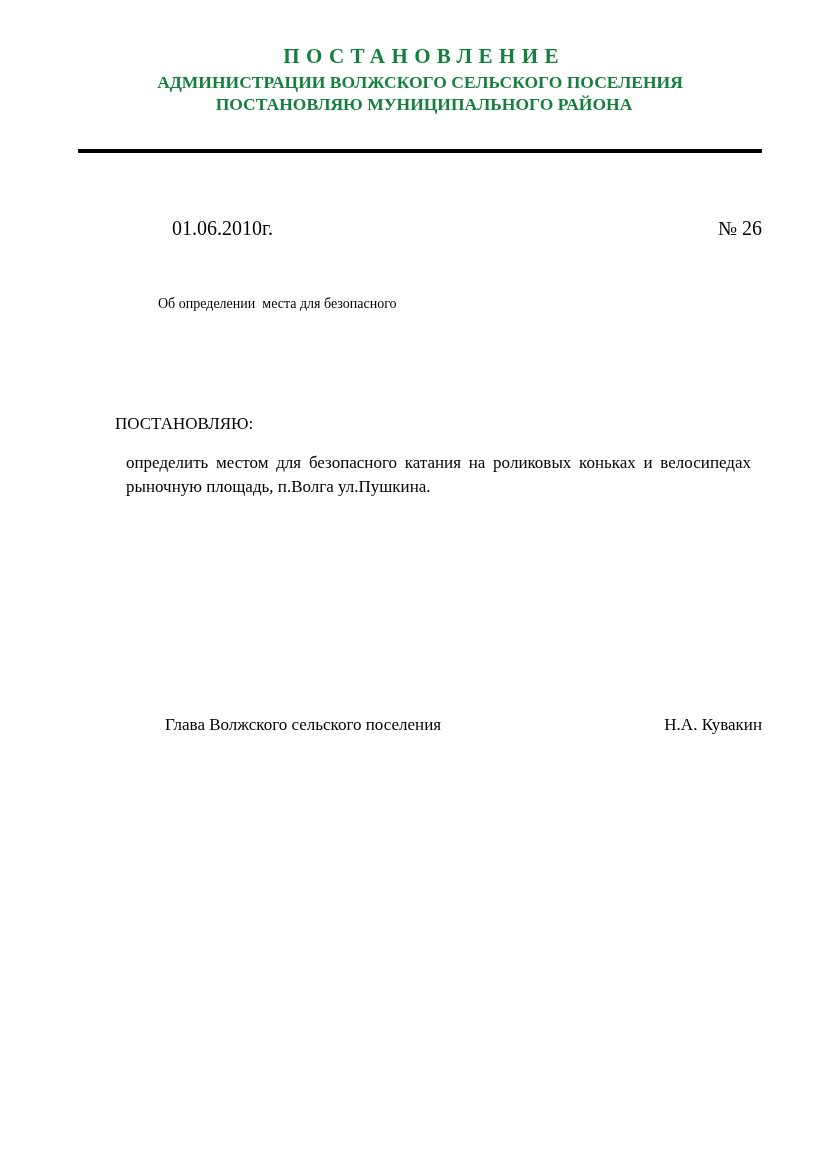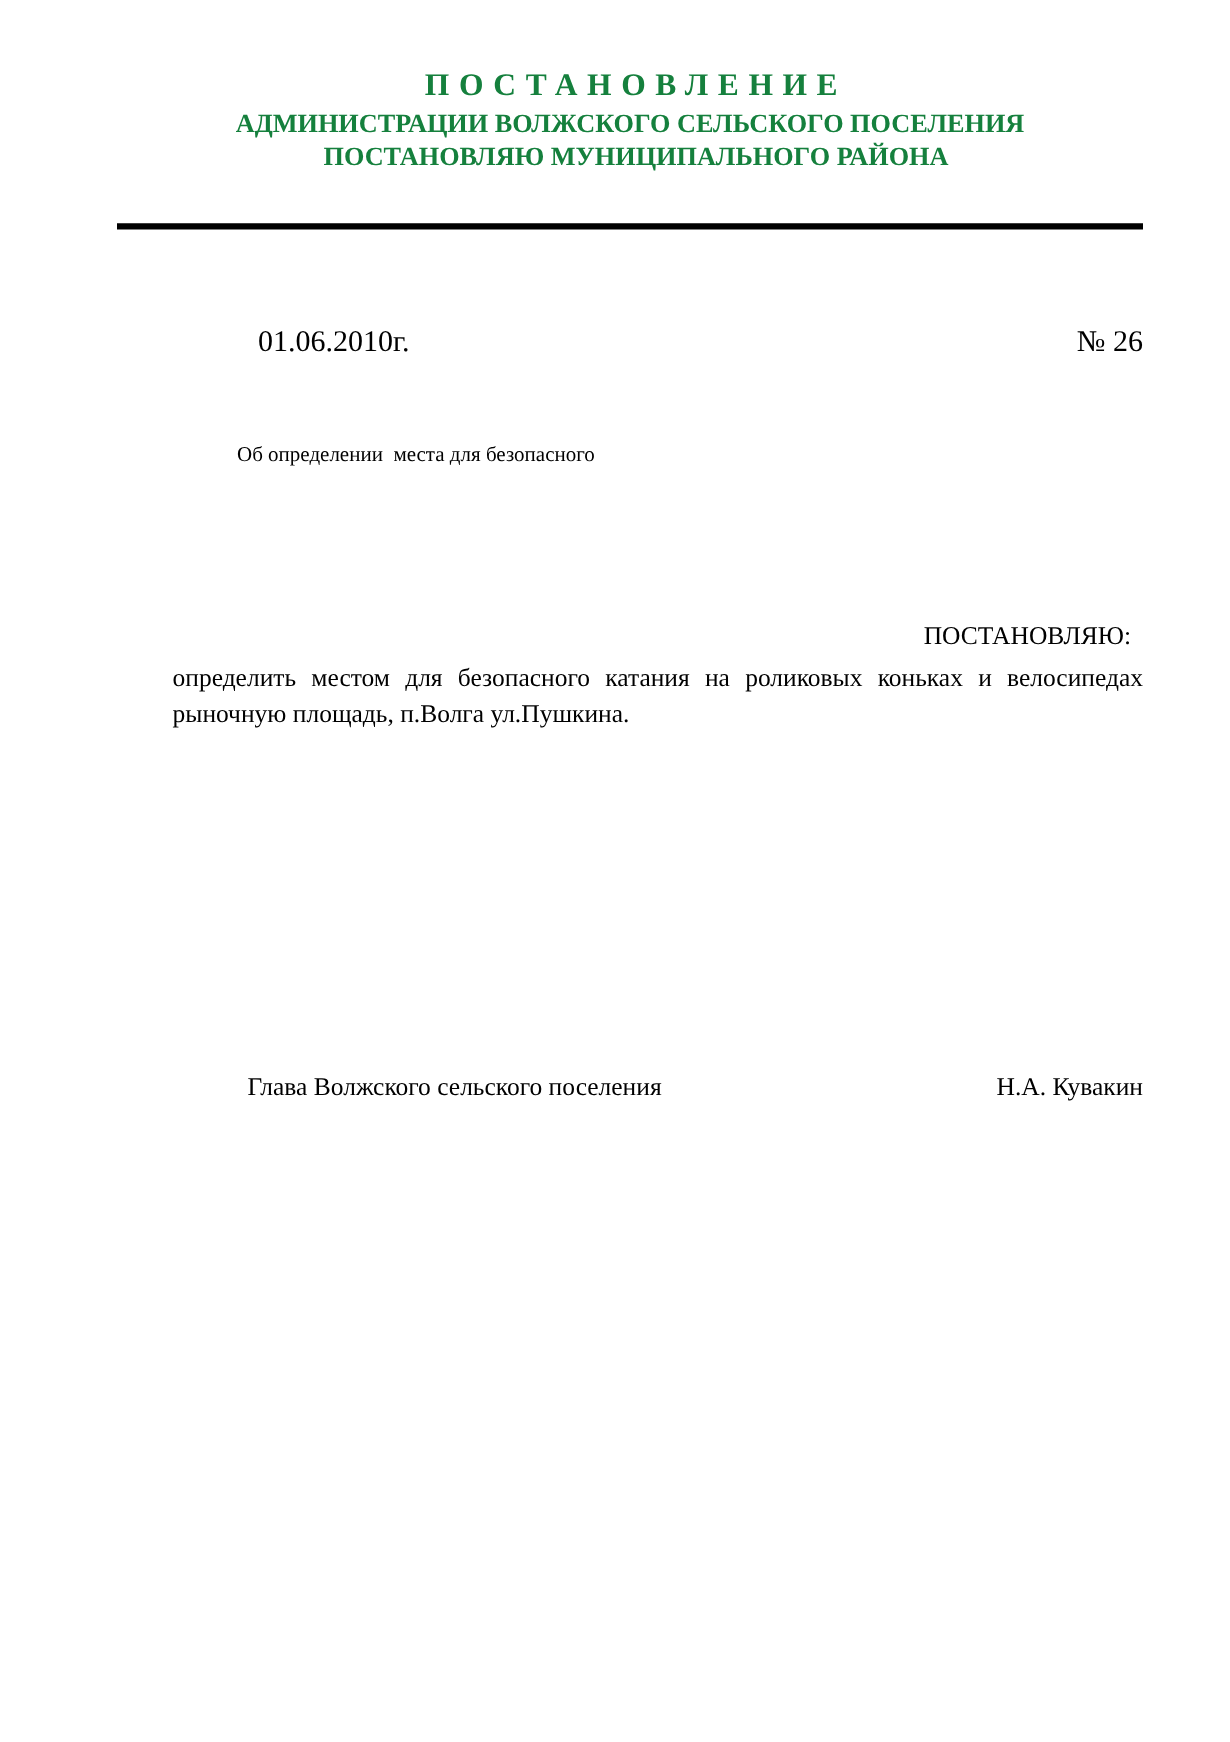--- a/index.html
+++ b/index.html
@@ -117,29 +117,29 @@
 
   .body-para {
     margin: 0;
     text-align: justify;
     text-indent: 55px;
     white-space: pre-wrap;
   }
 
   .body-resolve {
     margin: 0;
-    text-align: right;
+    text-align: left;
     padding-top: 7px;
     padding-bottom: 3px;
     padding-right: 8px;
     white-space: pre;
   }
 
   .body-para-justify {
-    margin: 0;
+    margin: 11px;
     text-align: justify;
     text-align-last: left;
     white-space: pre-wrap;
   }
 
   
   .signature-row {
     position: absolute;
     left: 115px;
     top: 715px;

